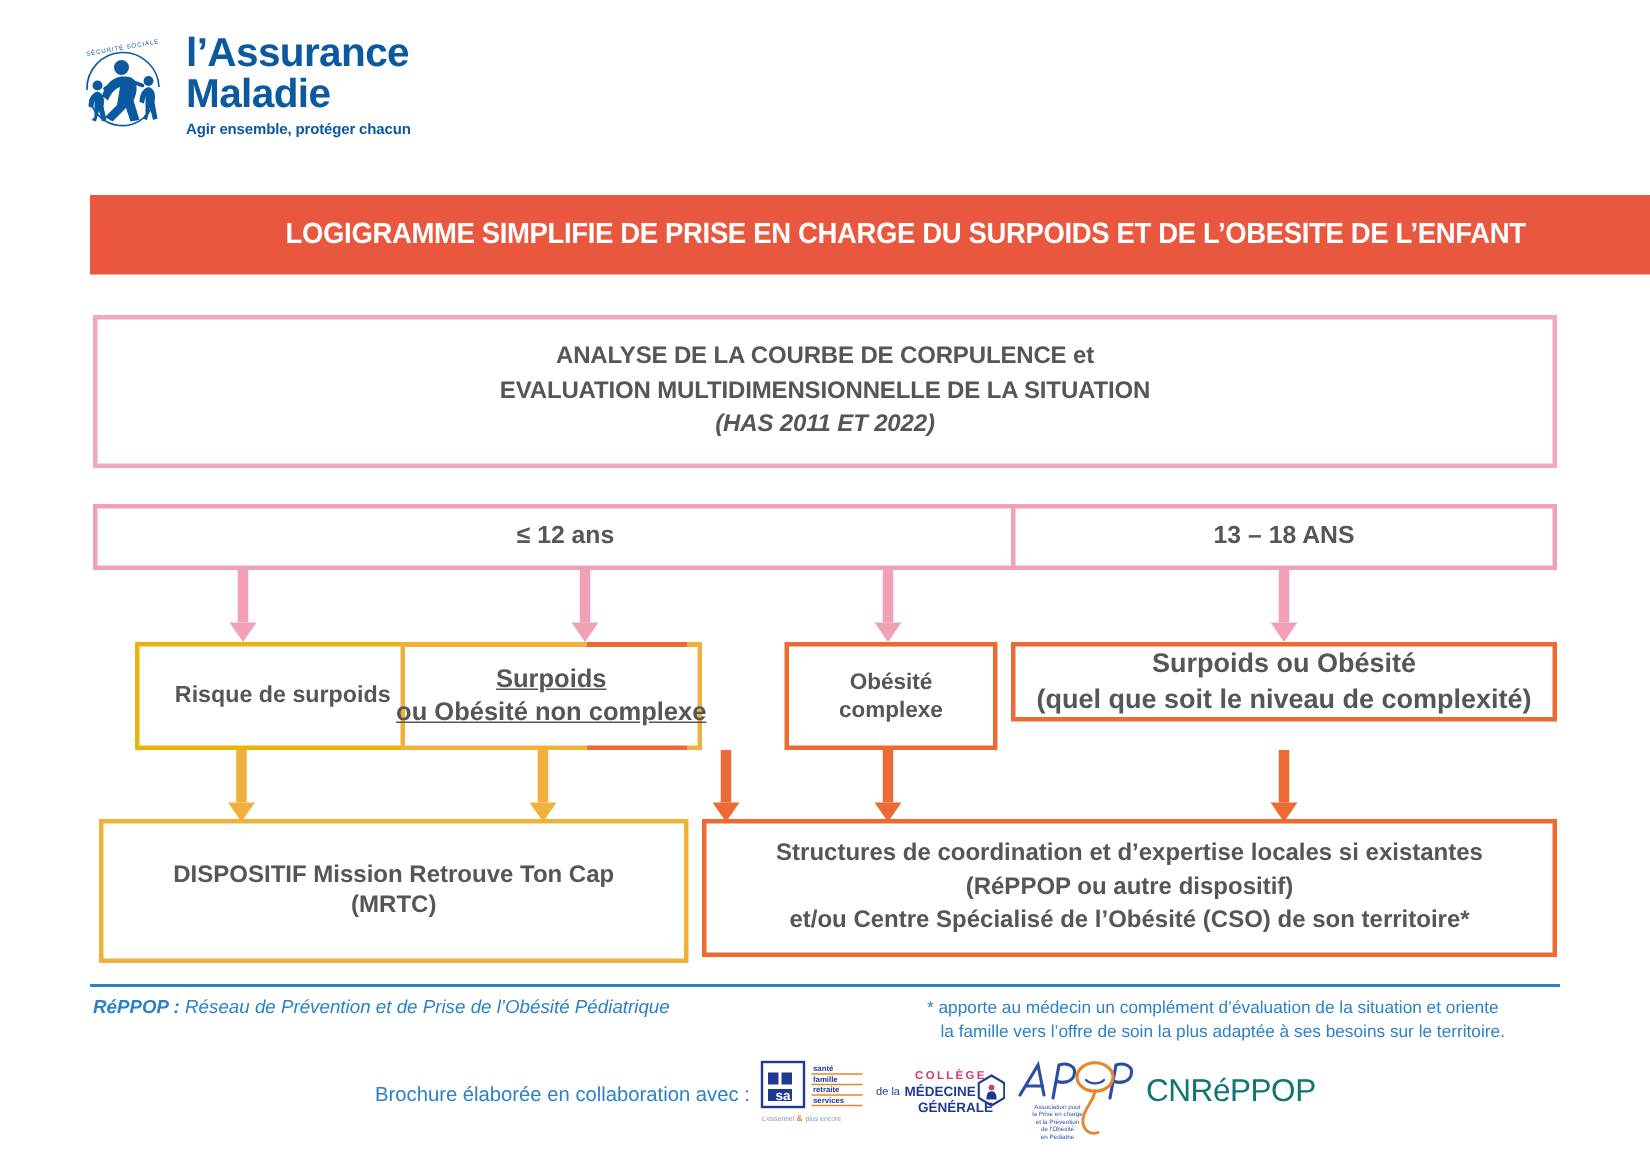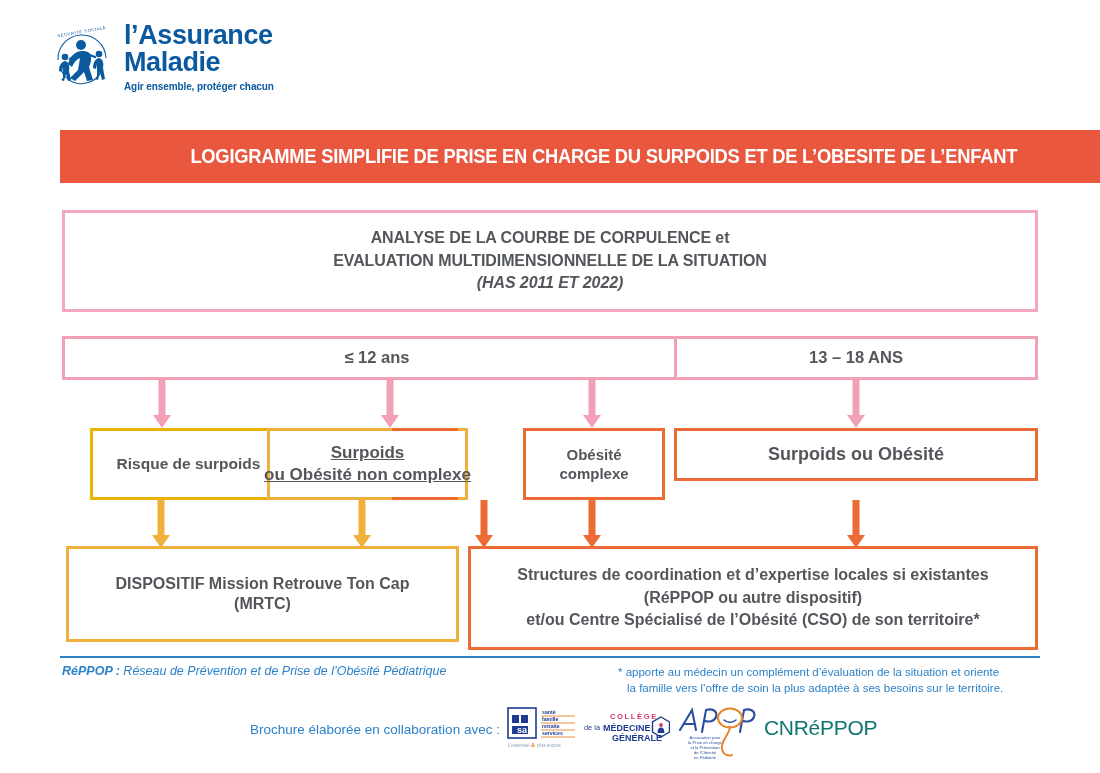--- a/index.html
+++ b/index.html
@@ -86,21 +86,21 @@
     left: 674px; top: 428px; width: 364px; height: 53px;
     border: 3px solid #EC6B35; font-size: 18px;
   }
 
   
   .box-mrtc {
     left: 66px; top: 546px; width: 393px; height: 96px;
     border: 3px solid #F0B13C; font-size: 16px;
   }
   .box-struct {
-    left: 468px; top: 546px; width: 570px; height: 104px;
+    left: 468px; top: 546px; width: 570px; height: 92px;
     border: 3px solid #EC6B35; font-size: 16px;
   }
   .box-struct .ln { line-height: 1.42; }
 
   
   .arrow { position: absolute; }
   .arrow .shaft { position: absolute; left: 50%; transform: translateX(-50%); width: 7px; }
   .arrow .head {
     position: absolute; left: 50%; transform: translateX(-50%); bottom: 0;
     width: 0; height: 0; border-left: 9px solid transparent; border-right: 9px solid transparent;
@@ -216,20 +216,21 @@
     <div class="ln">ou Obésité non complexe</div>
   </div>
 
   <div class="node box-obesite">
     <div class="ln">Obésité</div>
     <div class="ln">complexe</div>
   </div>
 
   <div class="node box-surpoids-ado">
     <div class="ln">Surpoids ou Obésité</div>
+    <div class="ln">(quel que soit le niveau de complexité)</div>
   </div>
 
   <div class="arrow yellow" style="left:149px; top:500px; width:24px; height:48px;">
     <div class="shaft" style="top:0; height:35px;"></div>
       <div class="head"></div>
   </div>
   <div class="arrow yellow" style="left:350px; top:500px; width:24px; height:48px;">
     <div class="shaft" style="top:0; height:35px;"></div>
       <div class="head"></div>
   </div>

